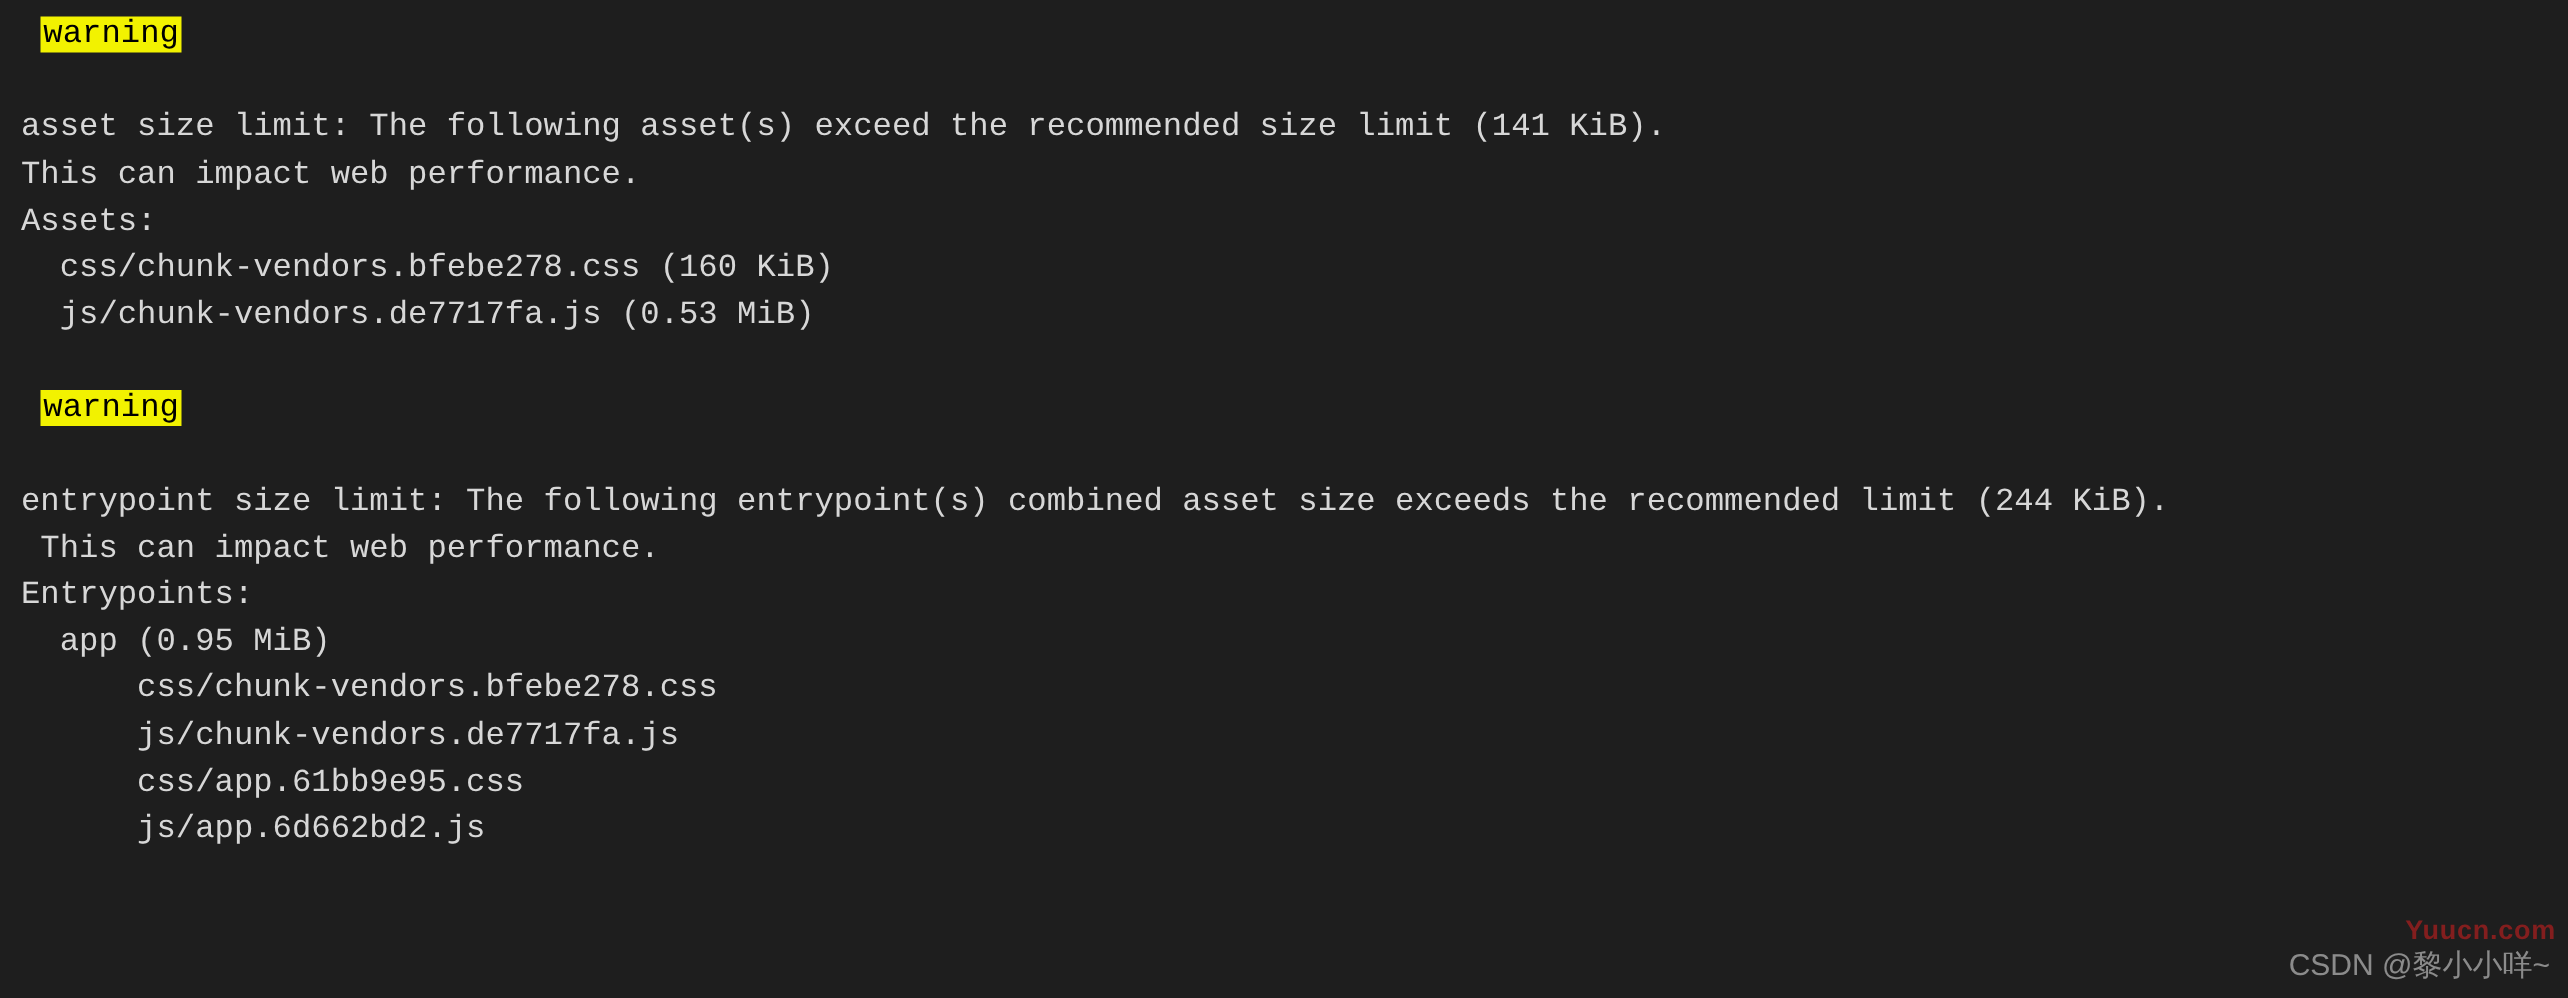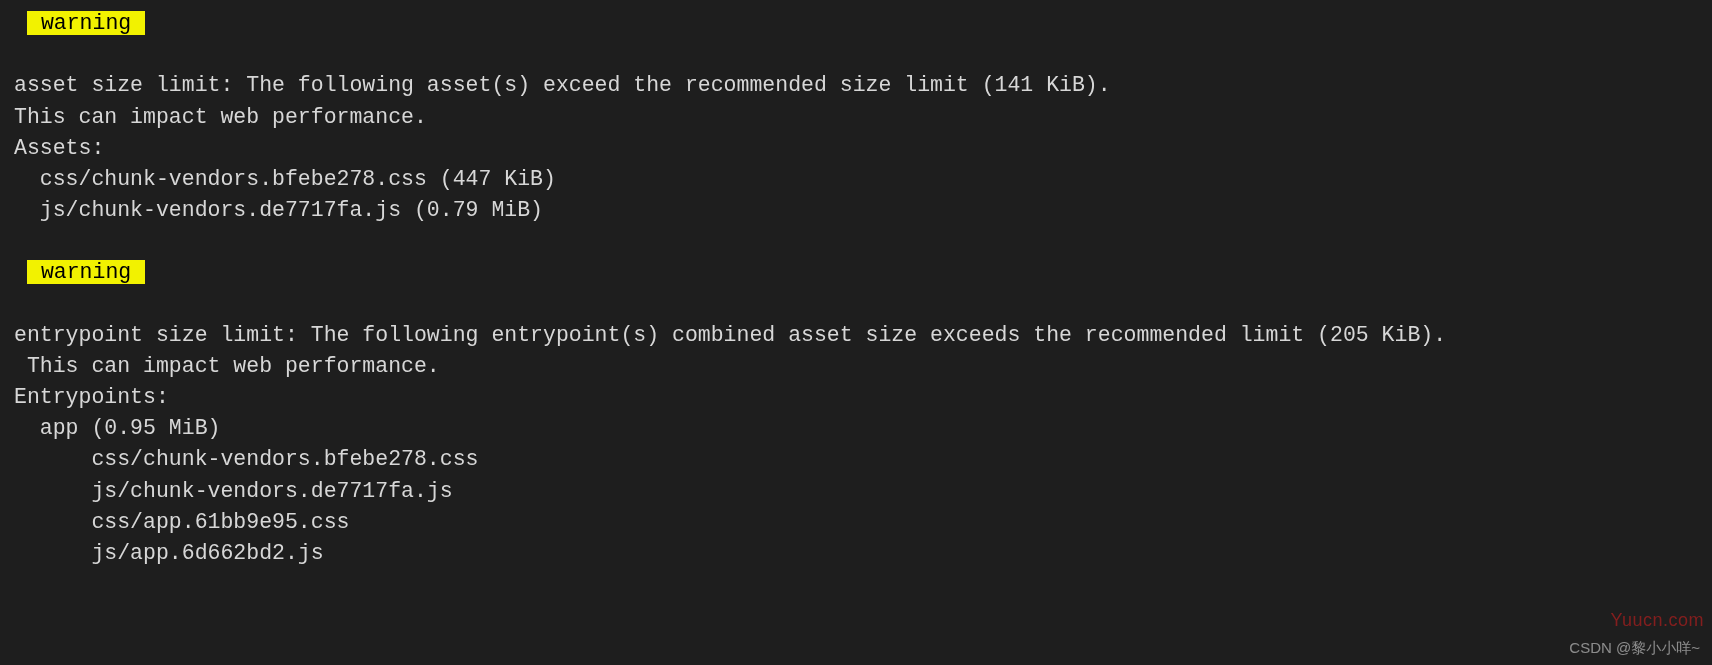--- a/index.html
+++ b/index.html
@@ -19,55 +19,55 @@
   }
   pre {
     margin: 0;
     padding: 8px 14px 0 14px;
     white-space: pre;
     font-family: inherit;
   }
   .warn {
     background: #f2f200;
     color: #000;
-    padding: 0 14px;
+    padding: 0 2px;
   }
   .watermark {
     position: absolute;
     right: 8px;
     bottom: 32px;
     font-family: Arial, sans-serif;
     font-size: 18px;
-    font-weight: 400;
+    font-weight: 700;
     color: rgba(255, 30, 30, 0.45);
     letter-spacing: 0.5px;
   }
   .credit {
     position: absolute;
     right: 12px;
     bottom: 6px;
     font-family: Arial, "Microsoft YaHei", sans-serif;
-    font-size: 15px;
+    font-size: 20px;
     color: rgba(230, 230, 230, 0.55);
   }
 </style>
 </head>
 <body>
 
 <pre> <span class="warn">warning</span> 
 
 <span>asset size limit: The following asset(s) exceed the recommended size limit (141 KiB).</span>
 <span>This can impact web performance.</span>
 <span>Assets:</span>
-<span>  css/chunk-vendors.bfebe278.css (447 KiB)</span>
-<span>  js/chunk-vendors.de7717fa.js (0.79 MiB)</span>
+<span>  css/chunk-vendors.bfebe278.css (160 KiB)</span>
+<span>  js/chunk-vendors.de7717fa.js (0.53 MiB)</span>
 
  <span class="warn">warning</span> 
 
-<span>entrypoint size limit: The following entrypoint(s) combined asset size exceeds the recommended limit (205 KiB).</span>
+<span>entrypoint size limit: The following entrypoint(s) combined asset size exceeds the recommended limit (244 KiB).</span>
 <span> This can impact web performance.</span>
 <span>Entrypoints:</span>
 <span>  app (0.95 MiB)</span>
 <span>      css/chunk-vendors.bfebe278.css</span>
 <span>      js/chunk-vendors.de7717fa.js</span>
 <span>      css/app.61bb9e95.css</span>
 <span>      js/app.6d662bd2.js</span></pre>
 
 <div class="watermark">Yuucn.com</div>
 <div class="credit">CSDN @黎小小咩~</div>

